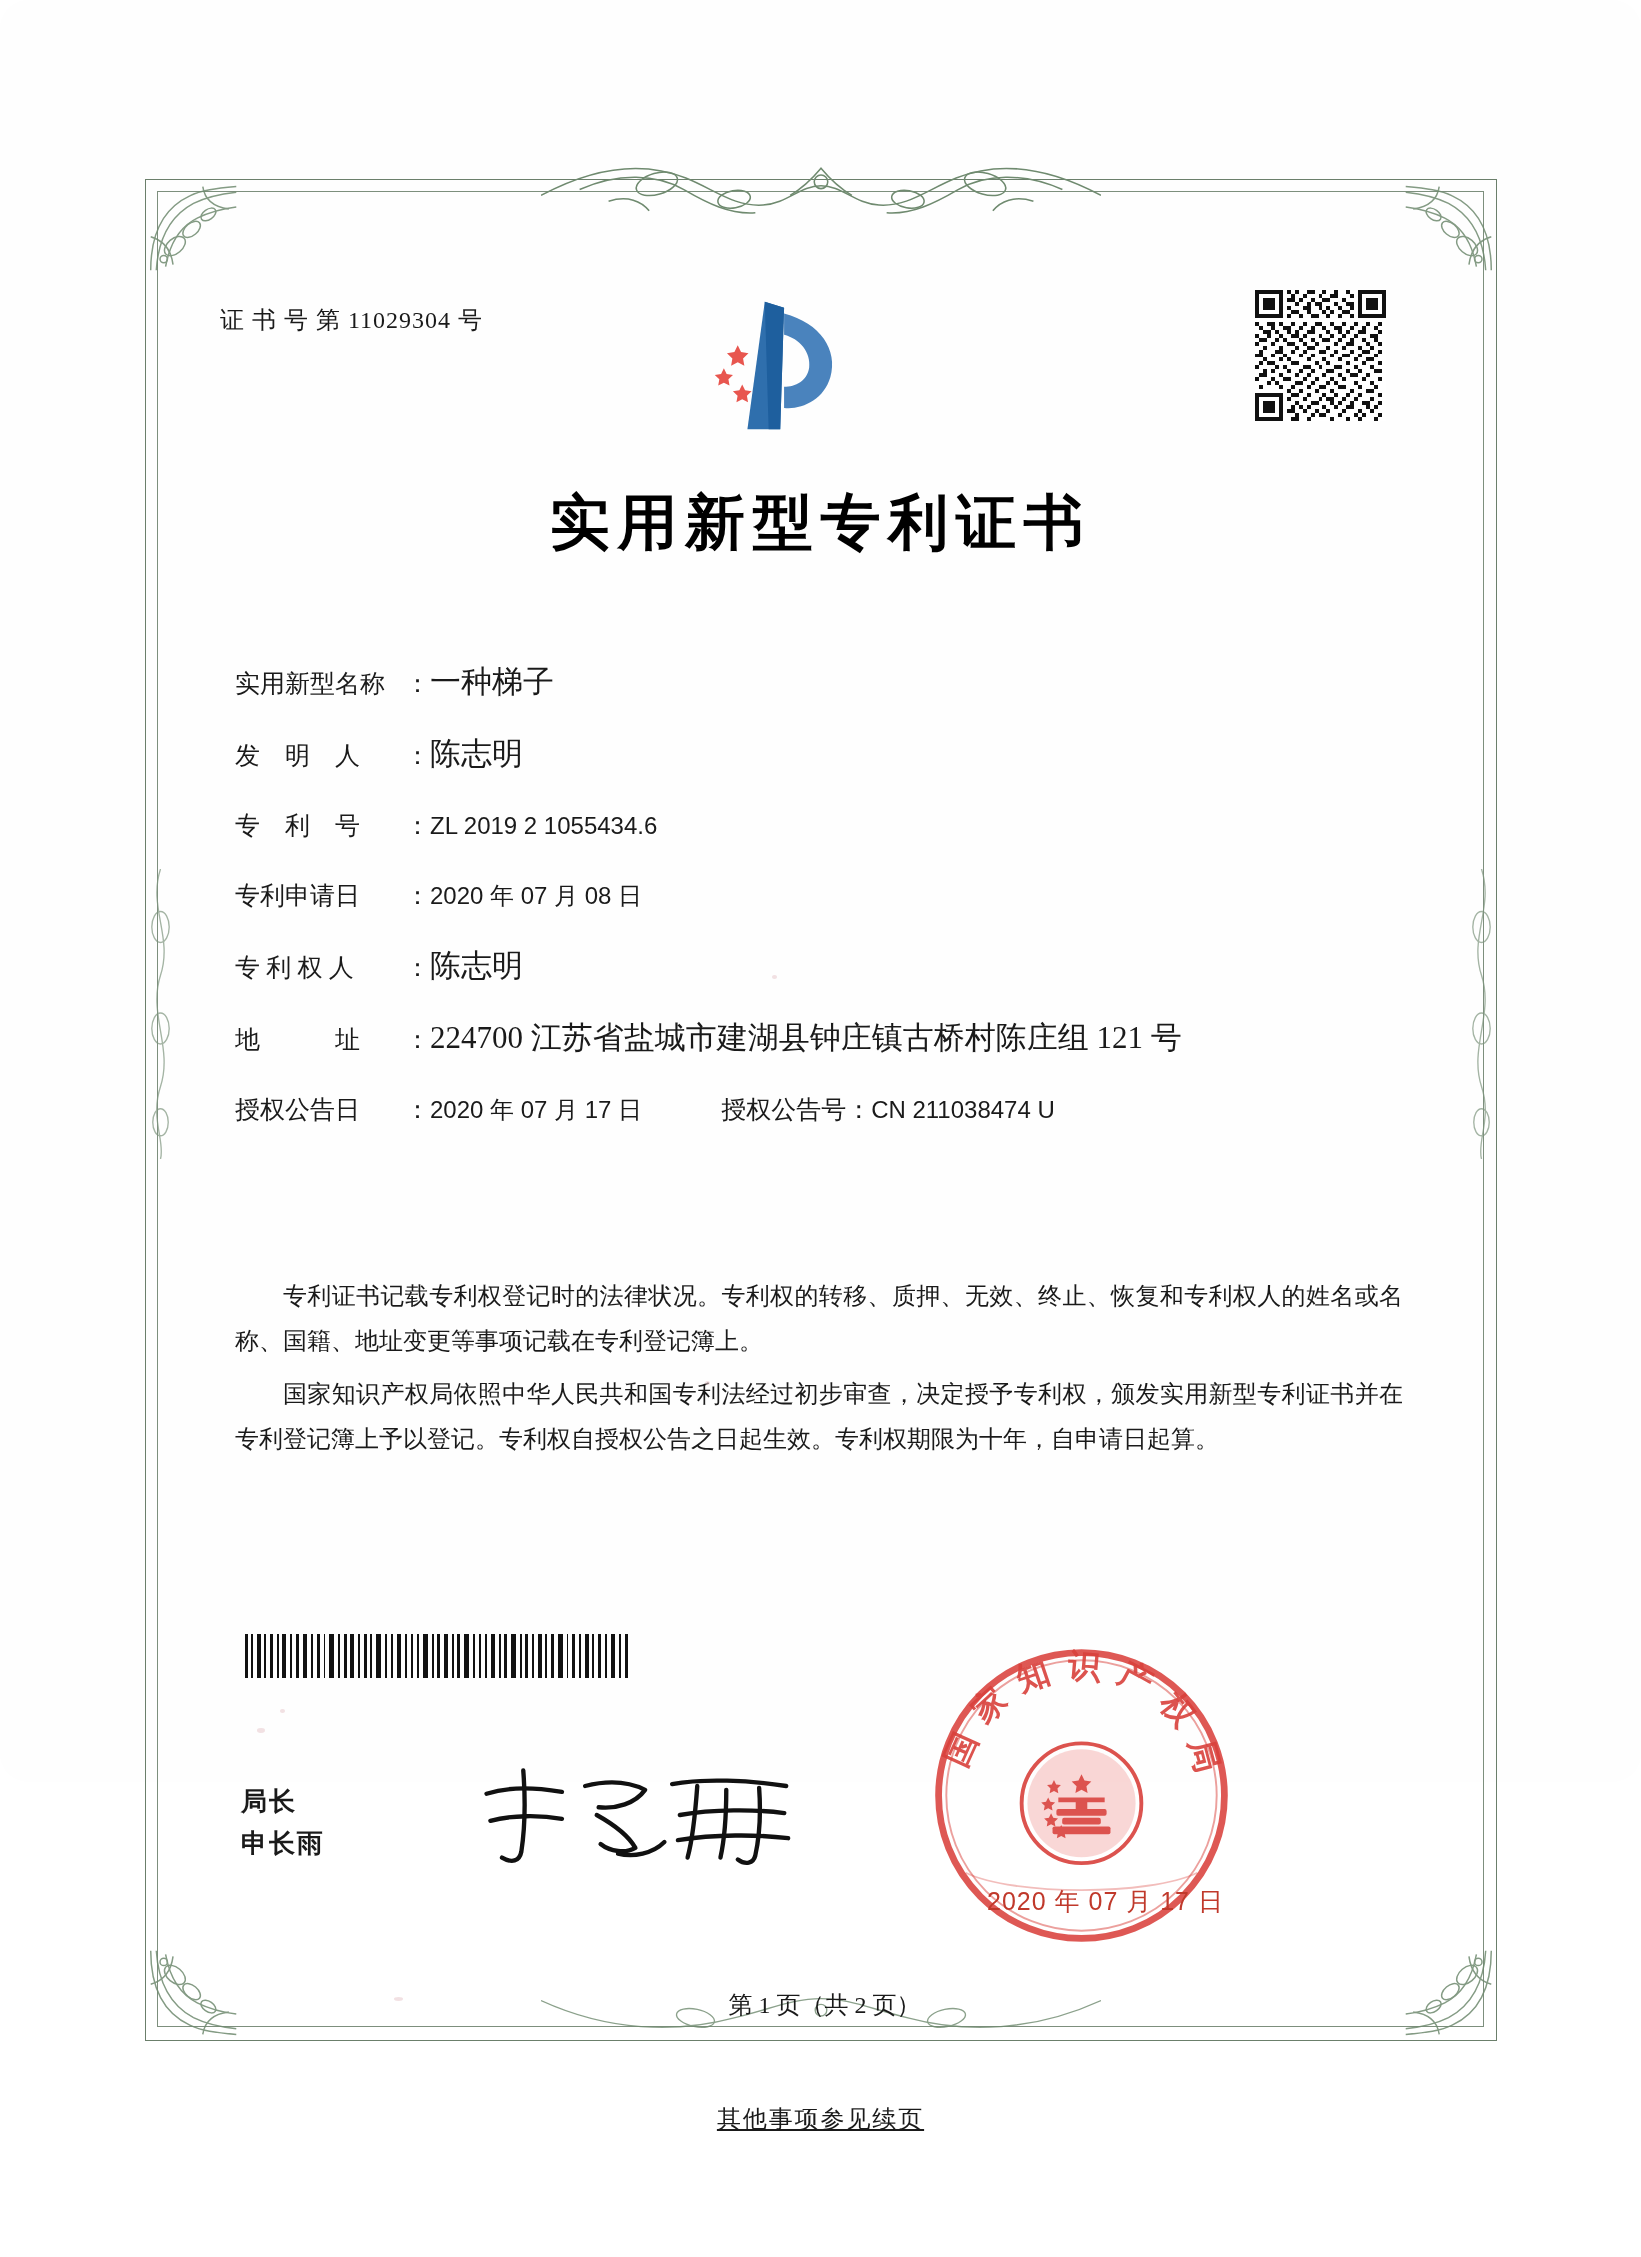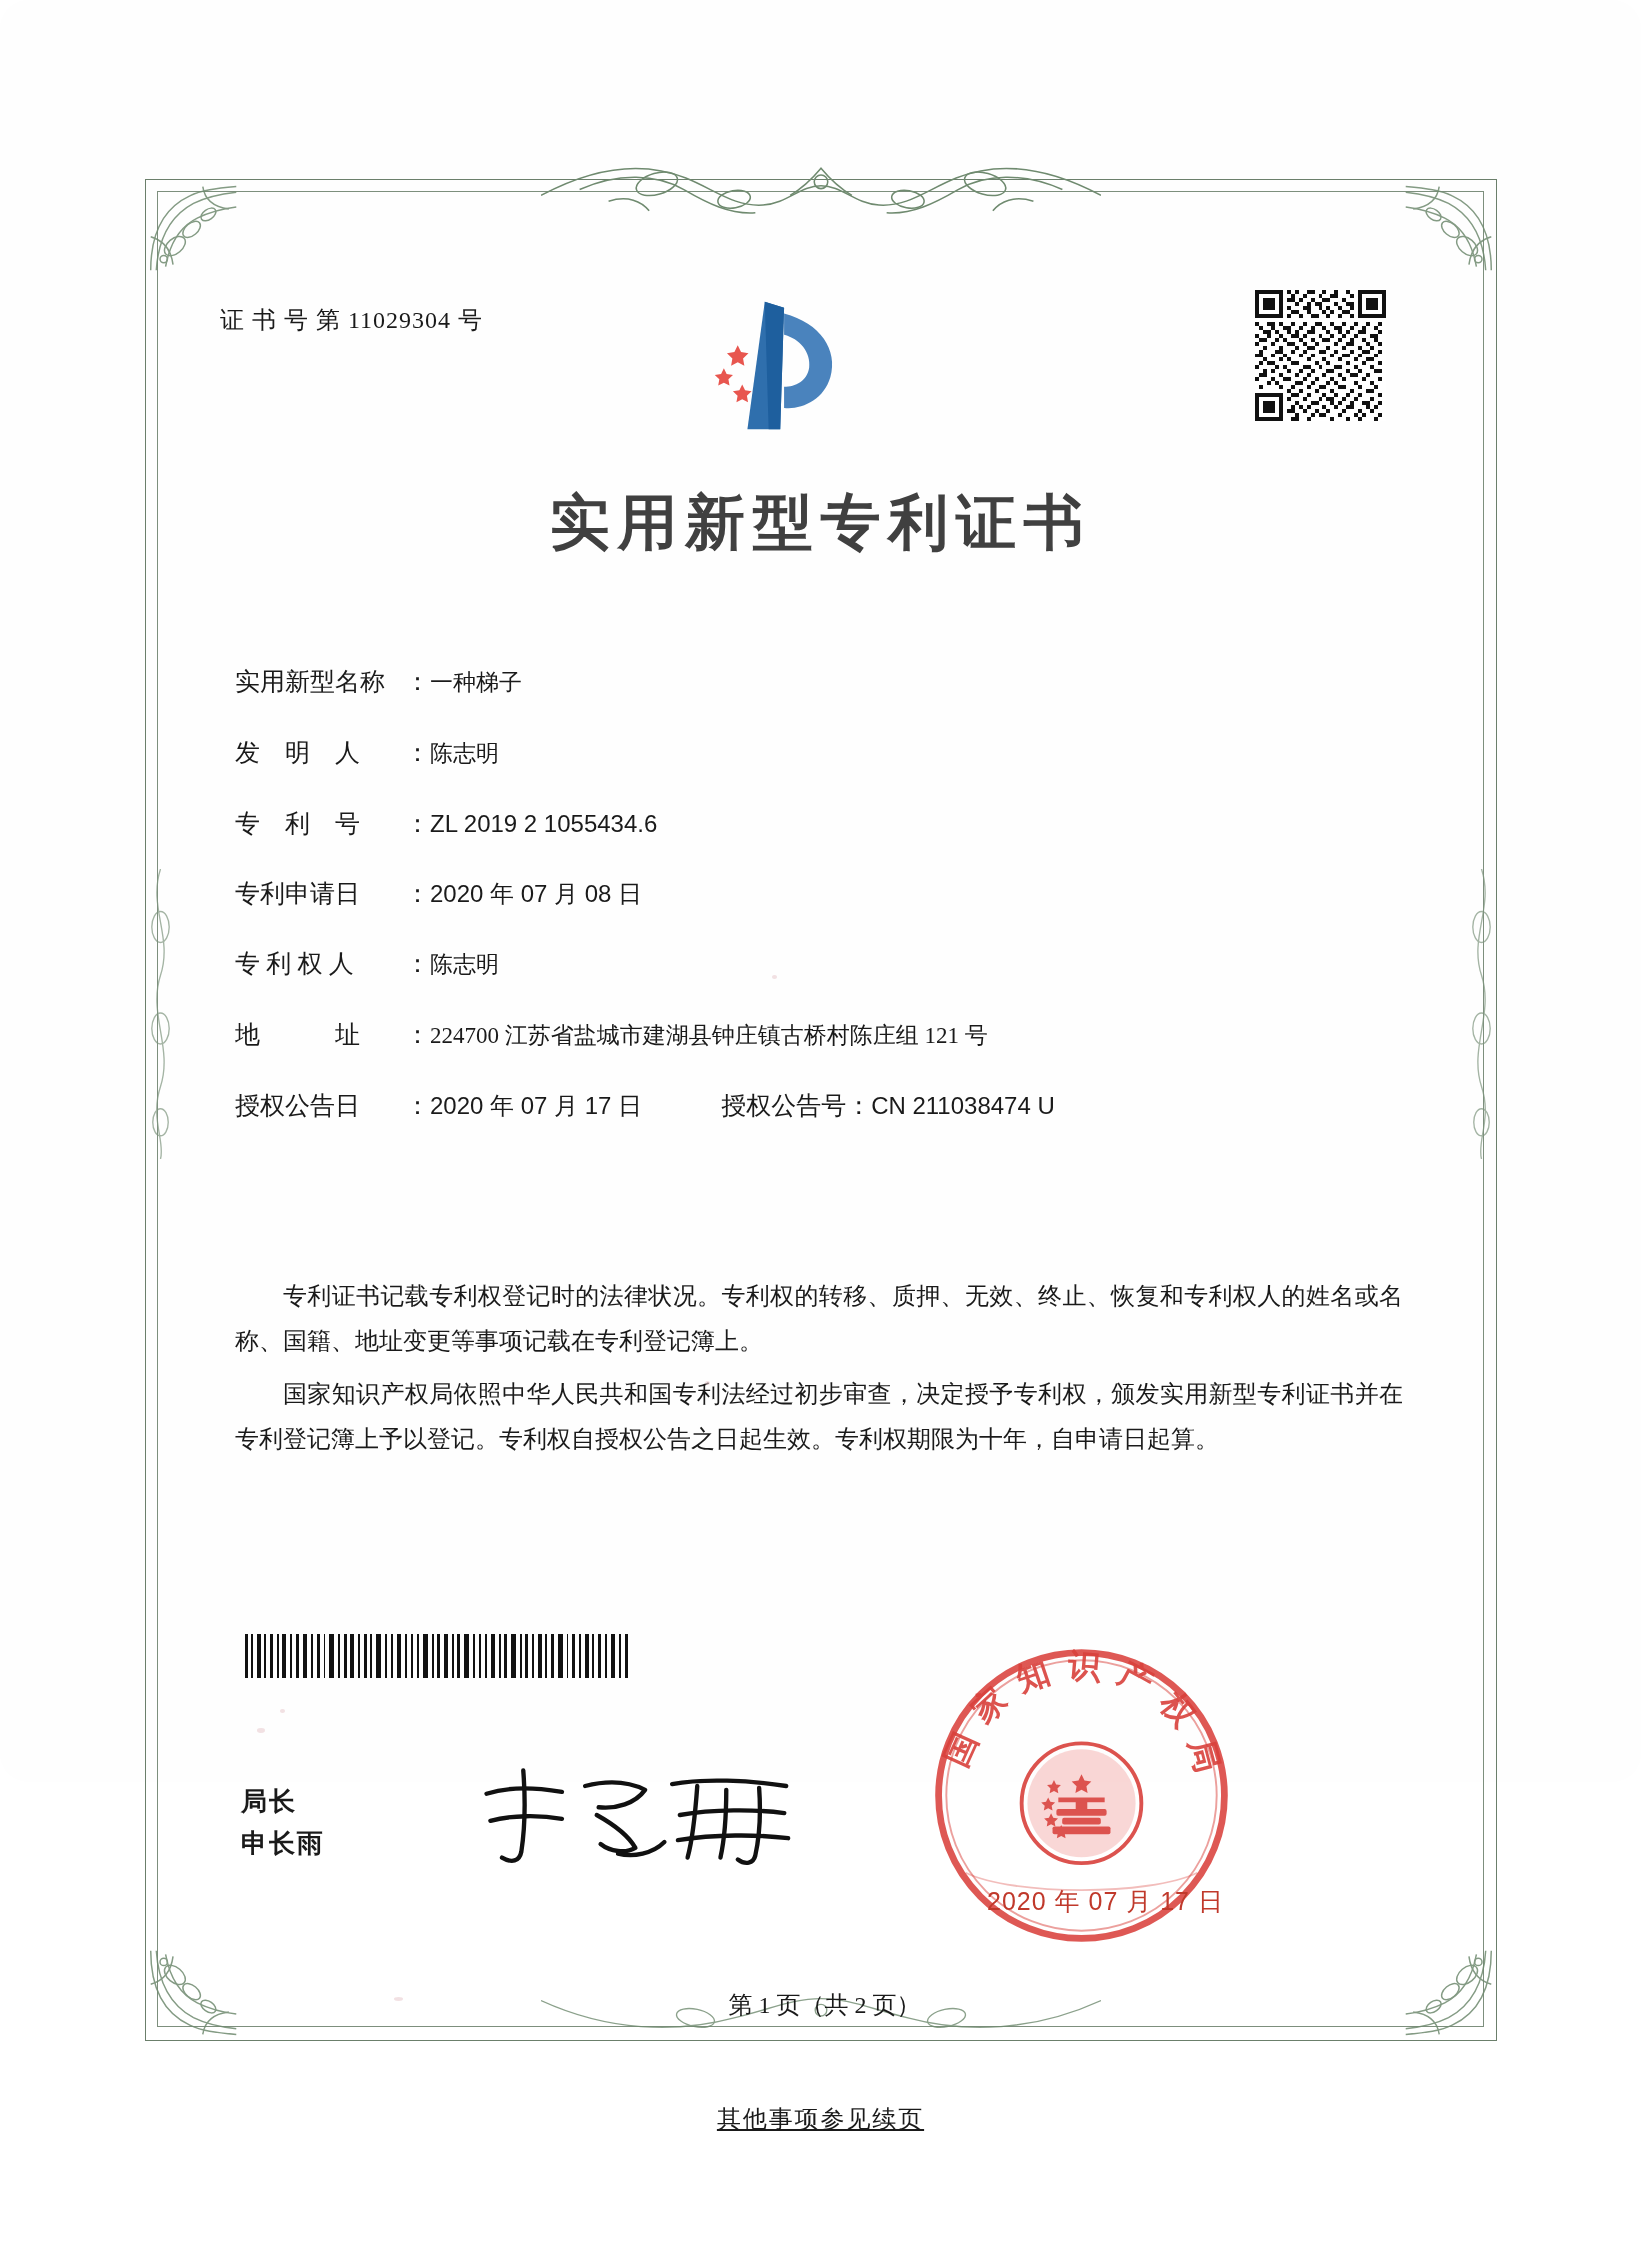--- a/index.html
+++ b/index.html
@@ -121,21 +121,21 @@
 
   .main-title {
     position: absolute;
     left: 0; right: 0;
     top: 483px;
     text-align: center;
     font-family: "DejaVu Serif", "Liberation Serif", serif;
     font-weight: bold;
     font-size: 60px;
     letter-spacing: 7.7px;
-    color: #404040;
+    color: #000000;
   }
 
   
   .fields {
     position: absolute;
     left: 235px;
     top: 666px;
     width: 1159px;
   }
   .field-row {
@@ -150,21 +150,21 @@
     display: inline-block;
     width: 170px;
     letter-spacing: 0px;
   }
   .field-value {
     font-family: "Liberation Sans", "DejaVu Sans", sans-serif;
     font-size: 24px;
   }
   .field-value.cjk {
     font-family: "Liberation Serif", "DejaVu Serif", serif;
-    font-size: 23px;
+    font-size: 31px;
   }
   .field-row .second-label {
     margin-left: 79px;
     letter-spacing: 0px;
   }
 
   
   .paragraphs {
     position: absolute;
     left: 235px;

